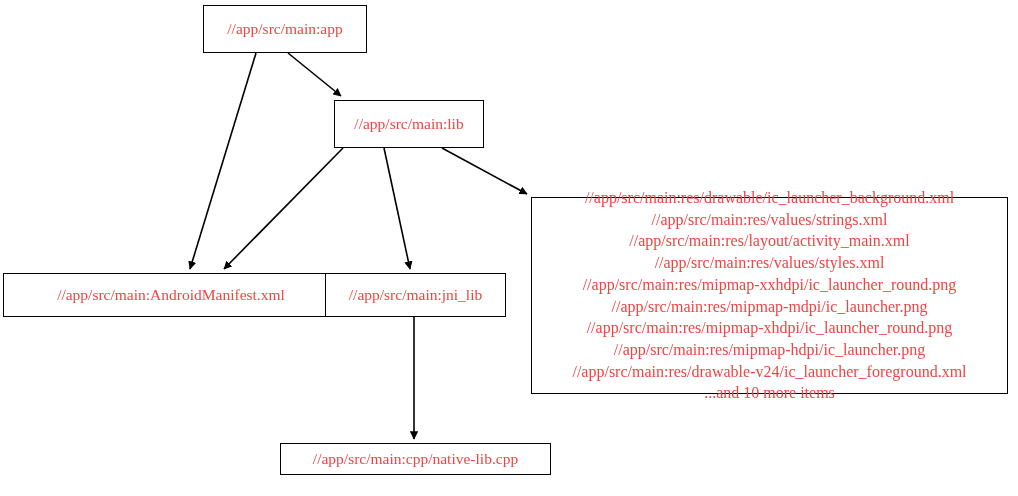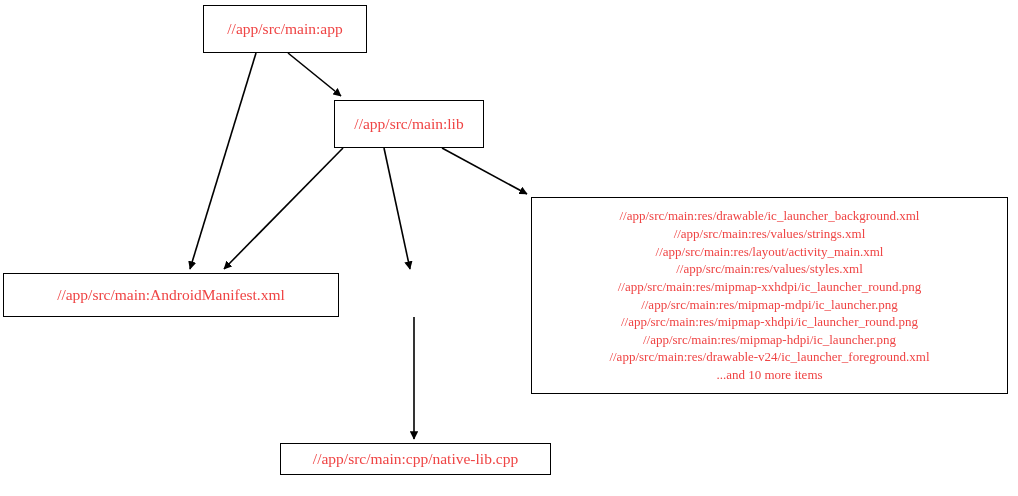--- a/index.html
+++ b/index.html
@@ -40,21 +40,21 @@
     color: #ef4444;
     text-align: center;
   }
   .node.multiline {
     align-items: center;
     justify-content: center;
   }
   .node.multiline .node-label {
     white-space: pre-line;
     line-height: 1.355;
-    font-size: 13px;
+    font-size: 16px;
     text-align: center;
   }
   
   #node-app      { left: 203px; top: 5px;   width: 164px; height: 48px; }
   #node-lib      { left: 302px; top: 100px; width: 150px; height: 48px; margin-left: 32px; }
   #node-manifest { left: 3px;   top: 273px; width: 336px; height: 44px; }
   #node-jni      { left: 325px; top: 273px; width: 181px; height: 44px; }
   #node-res      { left: 531px; top: 197px; width: 477px; height: 197px; }
   #node-cpp      { left: 280px; top: 443px; width: 271px; height: 32px; }
 </style>
@@ -100,20 +100,23 @@
   </div>
 
   <div class="node" id="node-lib">
     <span class="node-label">//app/src/main:lib</span>
   </div>
 
   <div class="node" id="node-manifest">
     <span class="node-label">//app/src/main:AndroidManifest.xml</span>
   </div>
 
+  <div class="node" id="node-jni">
+    <span class="node-label">//app/src/main:jni_lib</span>
+  </div>
 
   <div class="node multiline" id="node-res">
     <span class="node-label">//app/src/main:res/drawable/ic_launcher_background.xml
 //app/src/main:res/values/strings.xml
 //app/src/main:res/layout/activity_main.xml
 //app/src/main:res/values/styles.xml
 //app/src/main:res/mipmap-xxhdpi/ic_launcher_round.png
 //app/src/main:res/mipmap-mdpi/ic_launcher.png
 //app/src/main:res/mipmap-xhdpi/ic_launcher_round.png
 //app/src/main:res/mipmap-hdpi/ic_launcher.png

